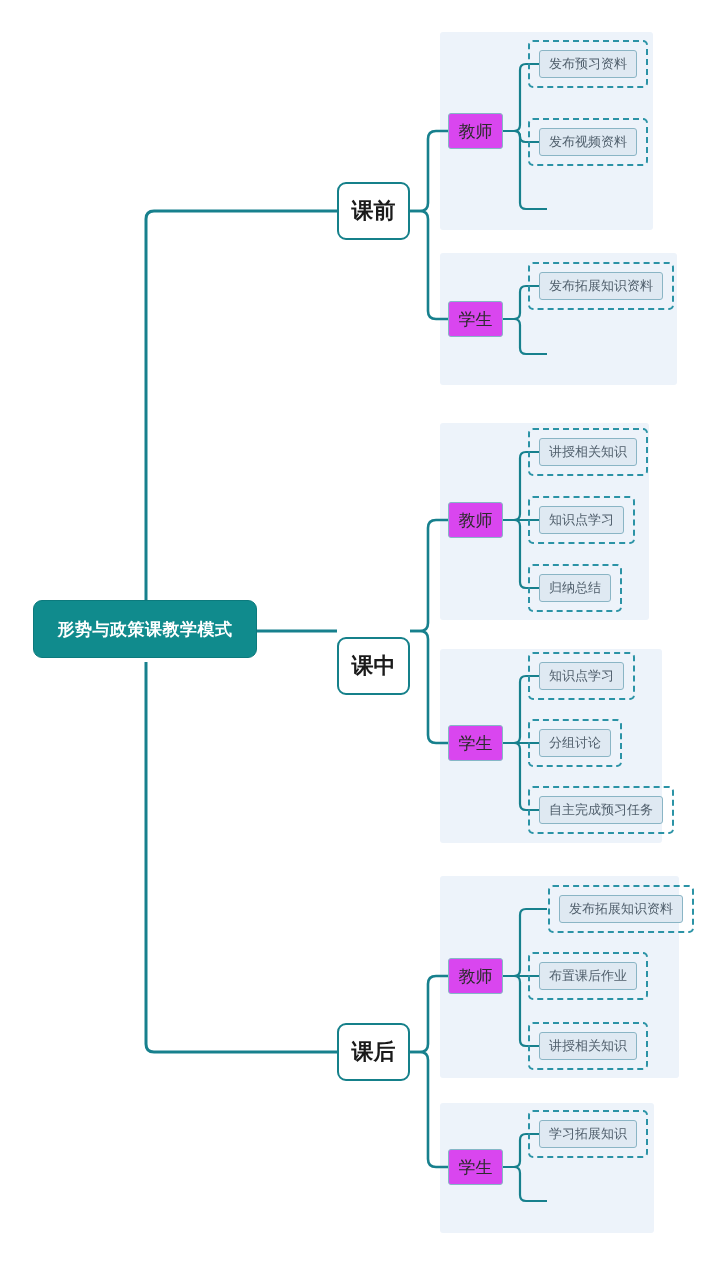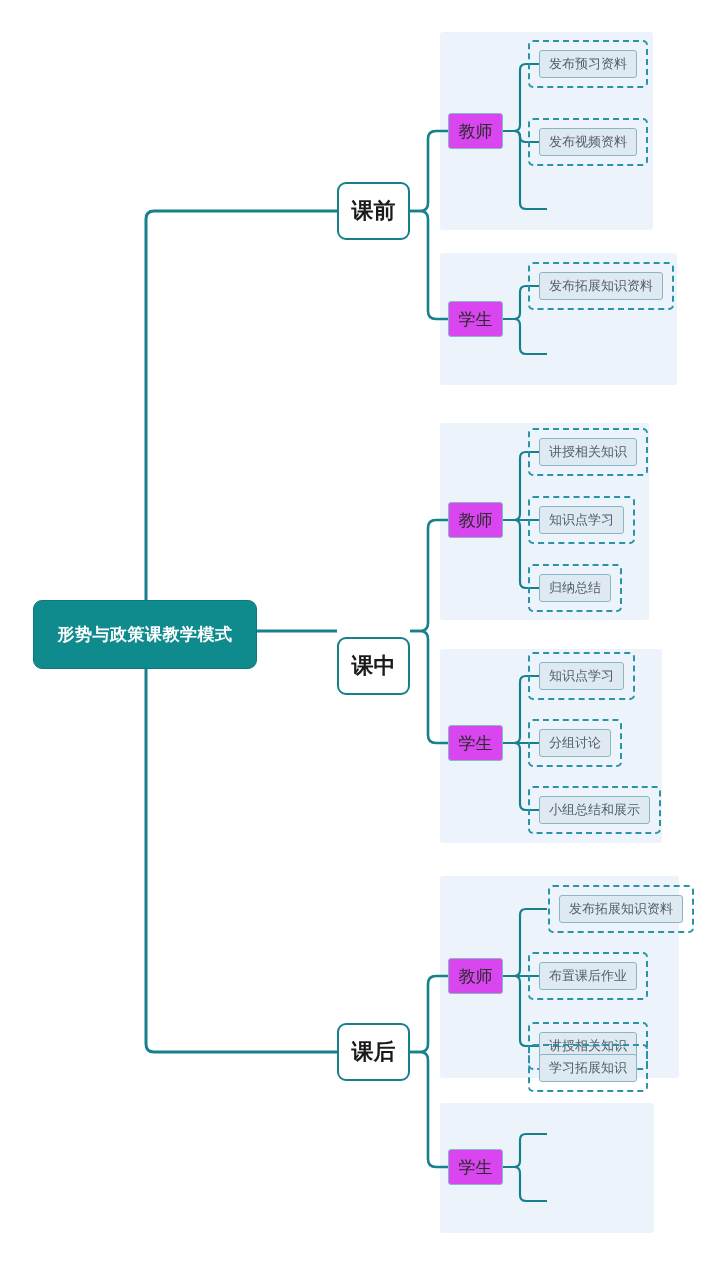--- a/index.html
+++ b/index.html
@@ -8,21 +8,21 @@
     --leaf-dashed-border:#2B93A6; --leaf-inner-border:#8AB5C5;
     --leaf-inner-fill:#DFE9F2; --panel-fill:#EDF3FA;
     --leaf-text:#4F5E6B; --node-text:#1A1A1A;
   }
   html,body{margin:0;padding:0;background:#ffffff;}
   body{font-family:"Liberation Sans", sans-serif;}
   .canvas{position:relative;width:706px;height:1265px;background:#ffffff;overflow:hidden;}
   .panel{position:absolute;background:var(--panel-fill);border-radius:3px;z-index:1;}
   svg.connectors{position:absolute;left:0;top:0;z-index:2;}
   .node{position:absolute;z-index:3;box-sizing:border-box;display:flex;align-items:center;justify-content:center;}
-  .root-node{width:224px;height:69px;background:var(--root-fill);border:1px solid #0c7a7d;border-radius:9px;
+  .root-node{width:224px;height:58px;background:var(--root-fill);border:1px solid #0c7a7d;border-radius:9px;
     color:var(--root-text);font-size:17px;font-weight:600;letter-spacing:.5px;}
   .stage-node{width:73px;height:58px;background:#ffffff;border:2.5px solid var(--stage-border);border-radius:9px;
     color:var(--node-text);font-size:22px;font-weight:bold;}
   .group-node{width:55px;height:36px;background:#d946ef;border:1.5px solid var(--group-border);border-radius:3px;
     color:#2b2b2b;font-size:17px;font-weight:normal;}
   .leaf{position:absolute;z-index:3;box-sizing:border-box;height:48px;display:flex;align-items:center;
     border:2px dashed var(--leaf-dashed-border);border-radius:5px;padding:0 9px;background:transparent;}
   .leaf-inner{display:flex;align-items:center;height:28px;box-sizing:border-box;padding:0 9px;
     background:var(--leaf-inner-fill);border:1px solid var(--leaf-inner-border);border-radius:3px;
     color:var(--leaf-text);font-size:13px;white-space:nowrap;}
@@ -139,39 +139,39 @@
         <span class="label">知识点学习</span>
       </div>
   </div>
   <div class="leaf" style="left:528px;top:719px;">
     <div class="leaf-inner">
         <span class="label">分组讨论</span>
       </div>
   </div>
   <div class="leaf" style="left:528px;top:786px;">
     <div class="leaf-inner">
-        <span class="label">小组总结和展示</span>
+        <span class="label">自主完成预习任务</span>
       </div>
   </div>
 
   <div class="leaf" style="left:548px;top:885px;">
     <div class="leaf-inner">
         <span class="label">发布拓展知识资料</span>
       </div>
   </div>
   <div class="leaf" style="left:528px;top:952px;">
     <div class="leaf-inner">
         <span class="label">布置课后作业</span>
       </div>
   </div>
   <div class="leaf" style="left:528px;top:1022px;">
     <div class="leaf-inner">
         <span class="label">讲授相关知识</span>
       </div>
   </div>
 
-  <div class="leaf" style="left:528px;top:1044px;">
+  <div class="leaf" style="left:528px;top:1110px;">
     <div class="leaf-inner">
         <span class="label">学习拓展知识</span>
       </div>
   </div>
 
 </div>
 
 </body></html>

